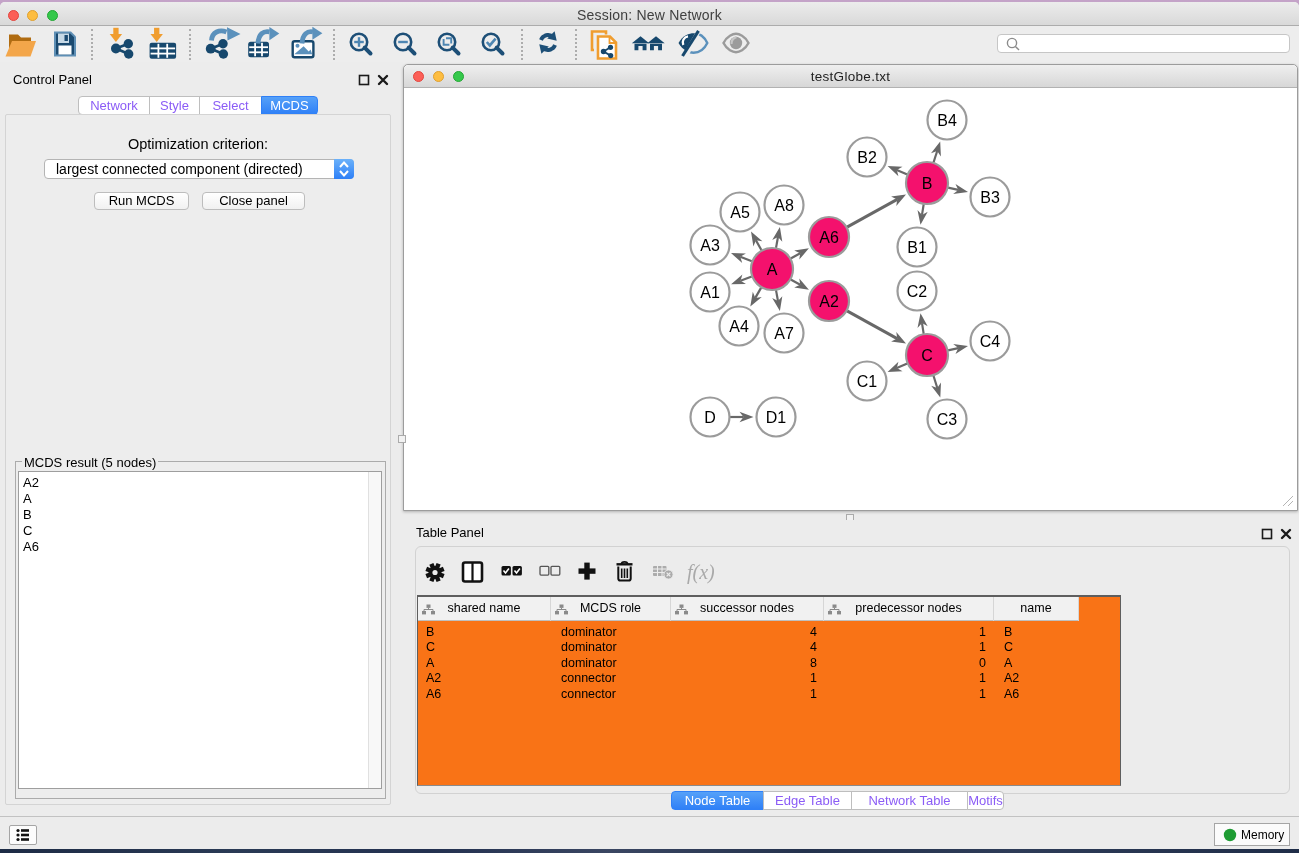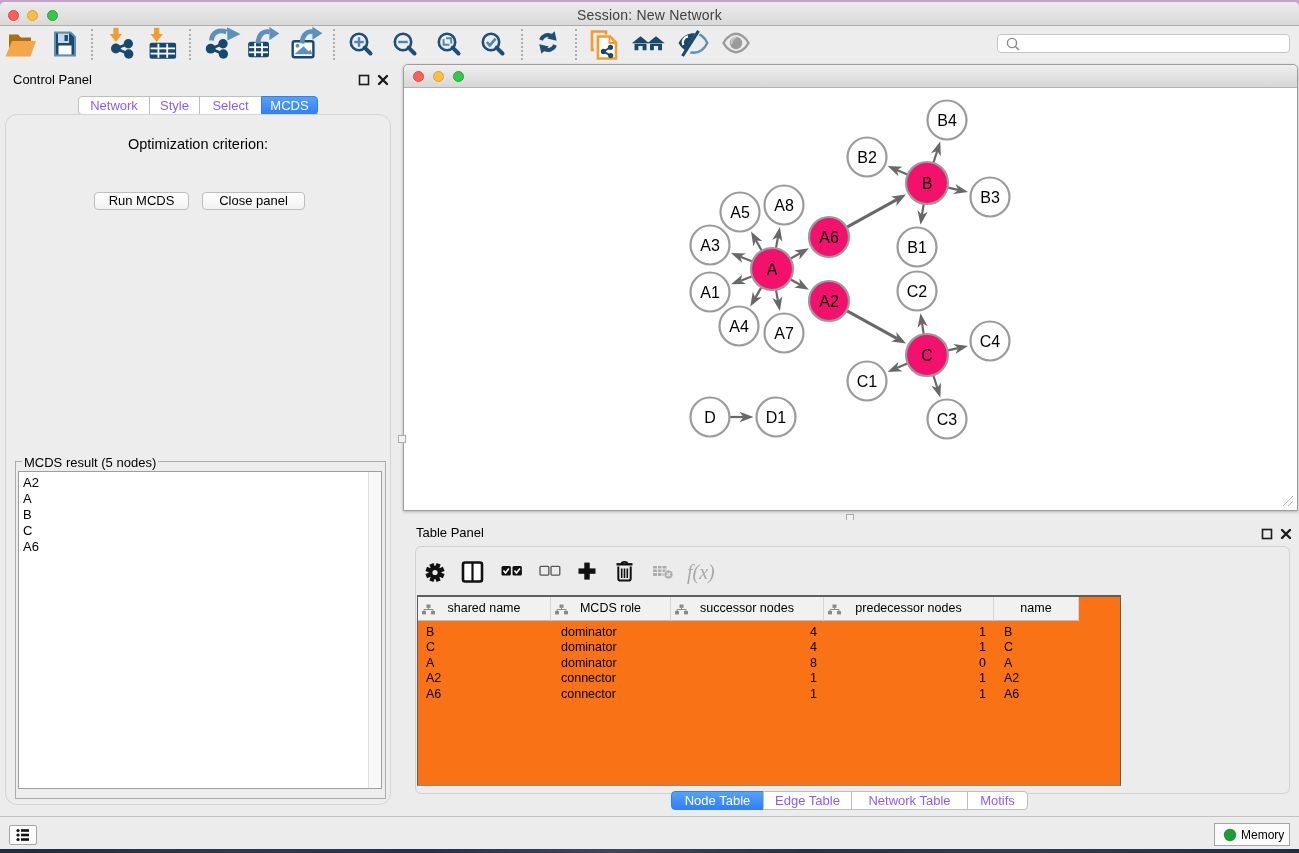--- a/index.html
+++ b/index.html
@@ -26,21 +26,21 @@
 
 #cpanel { position:absolute; left:0; top:60px; width:403px; height:754px; background:#ECECEC; }
 #cphead { position:absolute; left:13px; top:10px; font-size:13px; color:#000; }
 .tabrow { position:absolute; display:flex; }
 .tab { height:19px; background:#fff; border:1px solid #BEBEBE; margin-left:-1px;
   font-size:13px; color:#8b5cf6; text-align:center; line-height:17px; }
 .tab.first { border-radius:4px 0 0 4px; margin-left:0; }
 .tab.last { border-radius:0 4px 4px 0; }
 .tab.sel { background:linear-gradient(#56A1F8,#2F80F7); border-color:#2F80F7; color:#fff; }
 #cpinner { position:absolute; left:5px; top:52px; width:386px; height:691px;
-  background:#EDEDED; border:1px solid #D4D4D4; border-radius:12px; }
+  background:#EDEDED; border:1px solid #D4D4D4; border-radius:2px; }
 #optlabel { position:absolute; left:0; top:21px; width:100%; text-align:center; font-size:14.5px; }
 #combo { position:absolute; left:38px; top:44px; width:310px; height:20px;
   background:#fff; border:1px solid #B4B4B4; border-radius:4px; font-size:14px;
   line-height:18px; padding-left:11px; }
 #combostep { position:absolute; right:-1px; top:-1px; width:20px; height:20px;
   background:linear-gradient(#6BB1FA,#2D7FF7); border-radius:0 4px 4px 0; }
 .btn { position:absolute; height:18px; background:linear-gradient(#FFFFFF,#F1F1F1);
   border:1px solid #BDBDBD; border-radius:4px; font-size:13px; text-align:center; line-height:16px; }
 
 #mcdsgroup { position:absolute; left:9px; top:340px; width:371px; height:345px; }
@@ -223,20 +223,28 @@
       <path d="M21,2 L29,10 M29,2 L21,10" stroke="#1A1A1A" stroke-width="2.4" stroke-linecap="round"></path>
     </svg>
     <div class="tabrow" style="left:78px;top:34px">
       <div class="tab first" style="width:72px">Network</div>
       <div class="tab" style="width:51px">Style</div>
       <div class="tab" style="width:63px">Select</div>
       <div class="tab last sel" style="width:57px">MCDS</div>
     </div>
     <div id="cpinner">
       <div id="optlabel">Optimization criterion:</div>
+      <div id="combo">largest connected component (directed)
+        <div id="combostep">
+          <svg width="20" height="20">
+            <path d="M6,8 L10,3.6 L14,8" fill="none" stroke="#fff" stroke-width="2"></path>
+            <path d="M6,12 L10,16.4 L14,12" fill="none" stroke="#fff" stroke-width="2"></path>
+          </svg>
+        </div>
+      </div>
       <div class="btn" style="left:88px;top:77px;width:95px">Run MCDS</div>
       <div class="btn" style="left:196px;top:77px;width:103px">Close panel</div>
       <div id="mcdsgroup">
         <div class="gb"></div>
         <div class="gt">MCDS result (5 nodes)</div>
         <div id="mcdslist">
           <div>A2</div>
             <div>A</div>
             <div>B</div>
             <div>C</div>
@@ -245,20 +253,21 @@
         <div id="mcdsscroll"></div>
       </div>
     </div>
   </div>
 
   <div id="netwin">
     <div id="nettitle">
       <div class="tl" style="left:9px;background:#FC5F57;border:0.5px solid #E2463F"></div>
       <div class="tl" style="left:29px;background:#FDBD40;border:0.5px solid #E0A02F"></div>
       <div class="tl" style="left:49px;background:#35C84B;border:0.5px solid #23A735"></div>
+      <div class="t">testGlobe.txt</div>
     </div>
     <div id="netcanvas">
       <svg width="894" height="421" style="position:absolute;left:0;top:-1px">
 <line x1="357.5" y1="163.3" x2="351.9" y2="153.3" stroke="#686868" stroke-width="2.2"></line>
 <polygon points="347.0,144.6 358.4,154.3 351.9,153.3 349.4,159.4" fill="#686868"></polygon>
 <line x1="372.0" y1="160.9" x2="374.0" y2="149.9" stroke="#686868" stroke-width="2.2"></line>
 <polygon points="375.9,140.1 378.3,154.8 374.0,149.9 368.2,152.9" fill="#686868"></polygon>
 <line x1="347.9" y1="174.2" x2="336.3" y2="169.7" stroke="#686868" stroke-width="2.2"></line>
 <polygon points="327.0,166.1 341.9,166.4 336.3,169.7 338.2,176.0" fill="#686868"></polygon>
 <line x1="347.8" y1="189.5" x2="336.5" y2="193.7" stroke="#686868" stroke-width="2.2"></line>
@@ -458,21 +467,21 @@
 <span style="position:absolute;left:300px;width:99px;text-align:right">1</span>
 <span style="position:absolute;left:460px;width:108px;text-align:right">1</span>
 <span style="position:absolute;left:586px">A6</span>
 </div>
       </div>
     </div>
     <div id="btabs">
       <div class="tab first sel" style="width:93px">Node Table</div>
       <div class="tab" style="width:89px">Edge Table</div>
       <div class="tab" style="width:117px">Network Table</div>
-      <div class="tab last" style="width:61px">Motifs</div>
+      <div class="tab last" style="width:37px">Motifs</div>
     </div>
   </div>
 
   <div id="statusbar">
     <div id="listbtn">
       <svg width="26" height="18" style="position:absolute;left:0;top:0">
         <circle cx="8" cy="4.5" r="1.6" fill="#111"></circle>
         <circle cx="8" cy="9" r="1.6" fill="#111"></circle>
         <circle cx="8" cy="13.5" r="1.6" fill="#111"></circle>
         <rect x="11" y="3.2" width="8" height="2.6" fill="#111"></rect>

